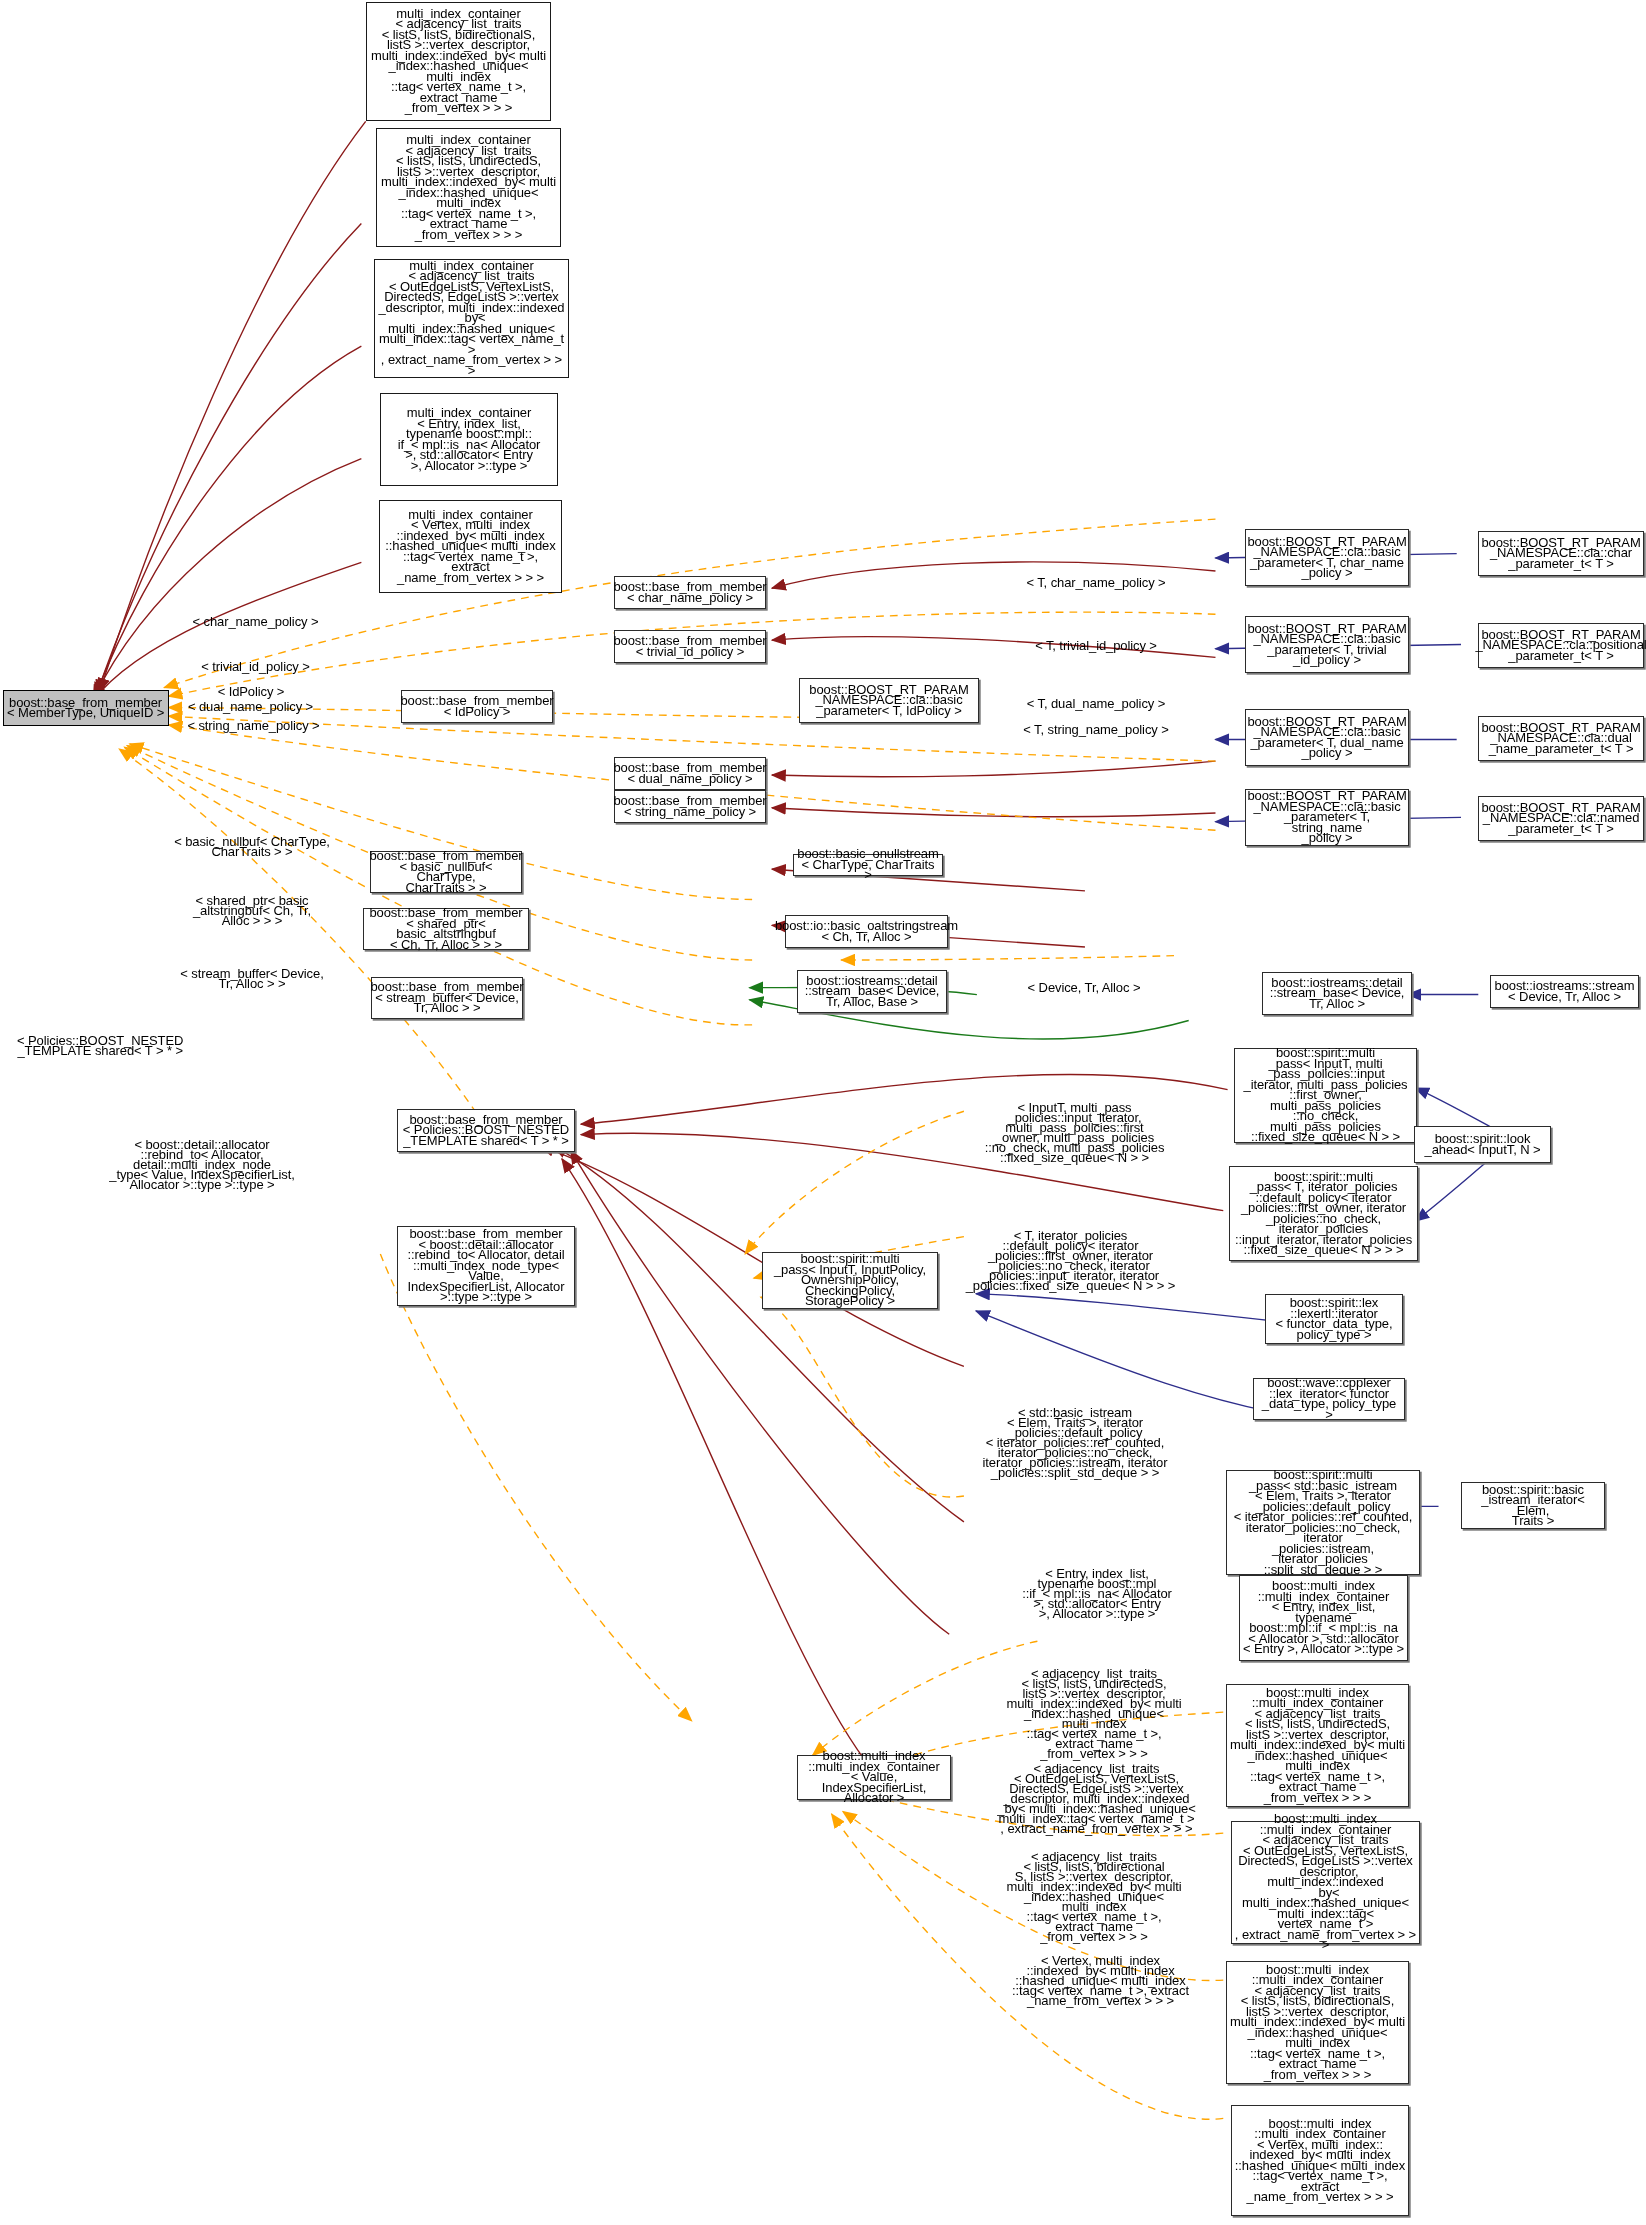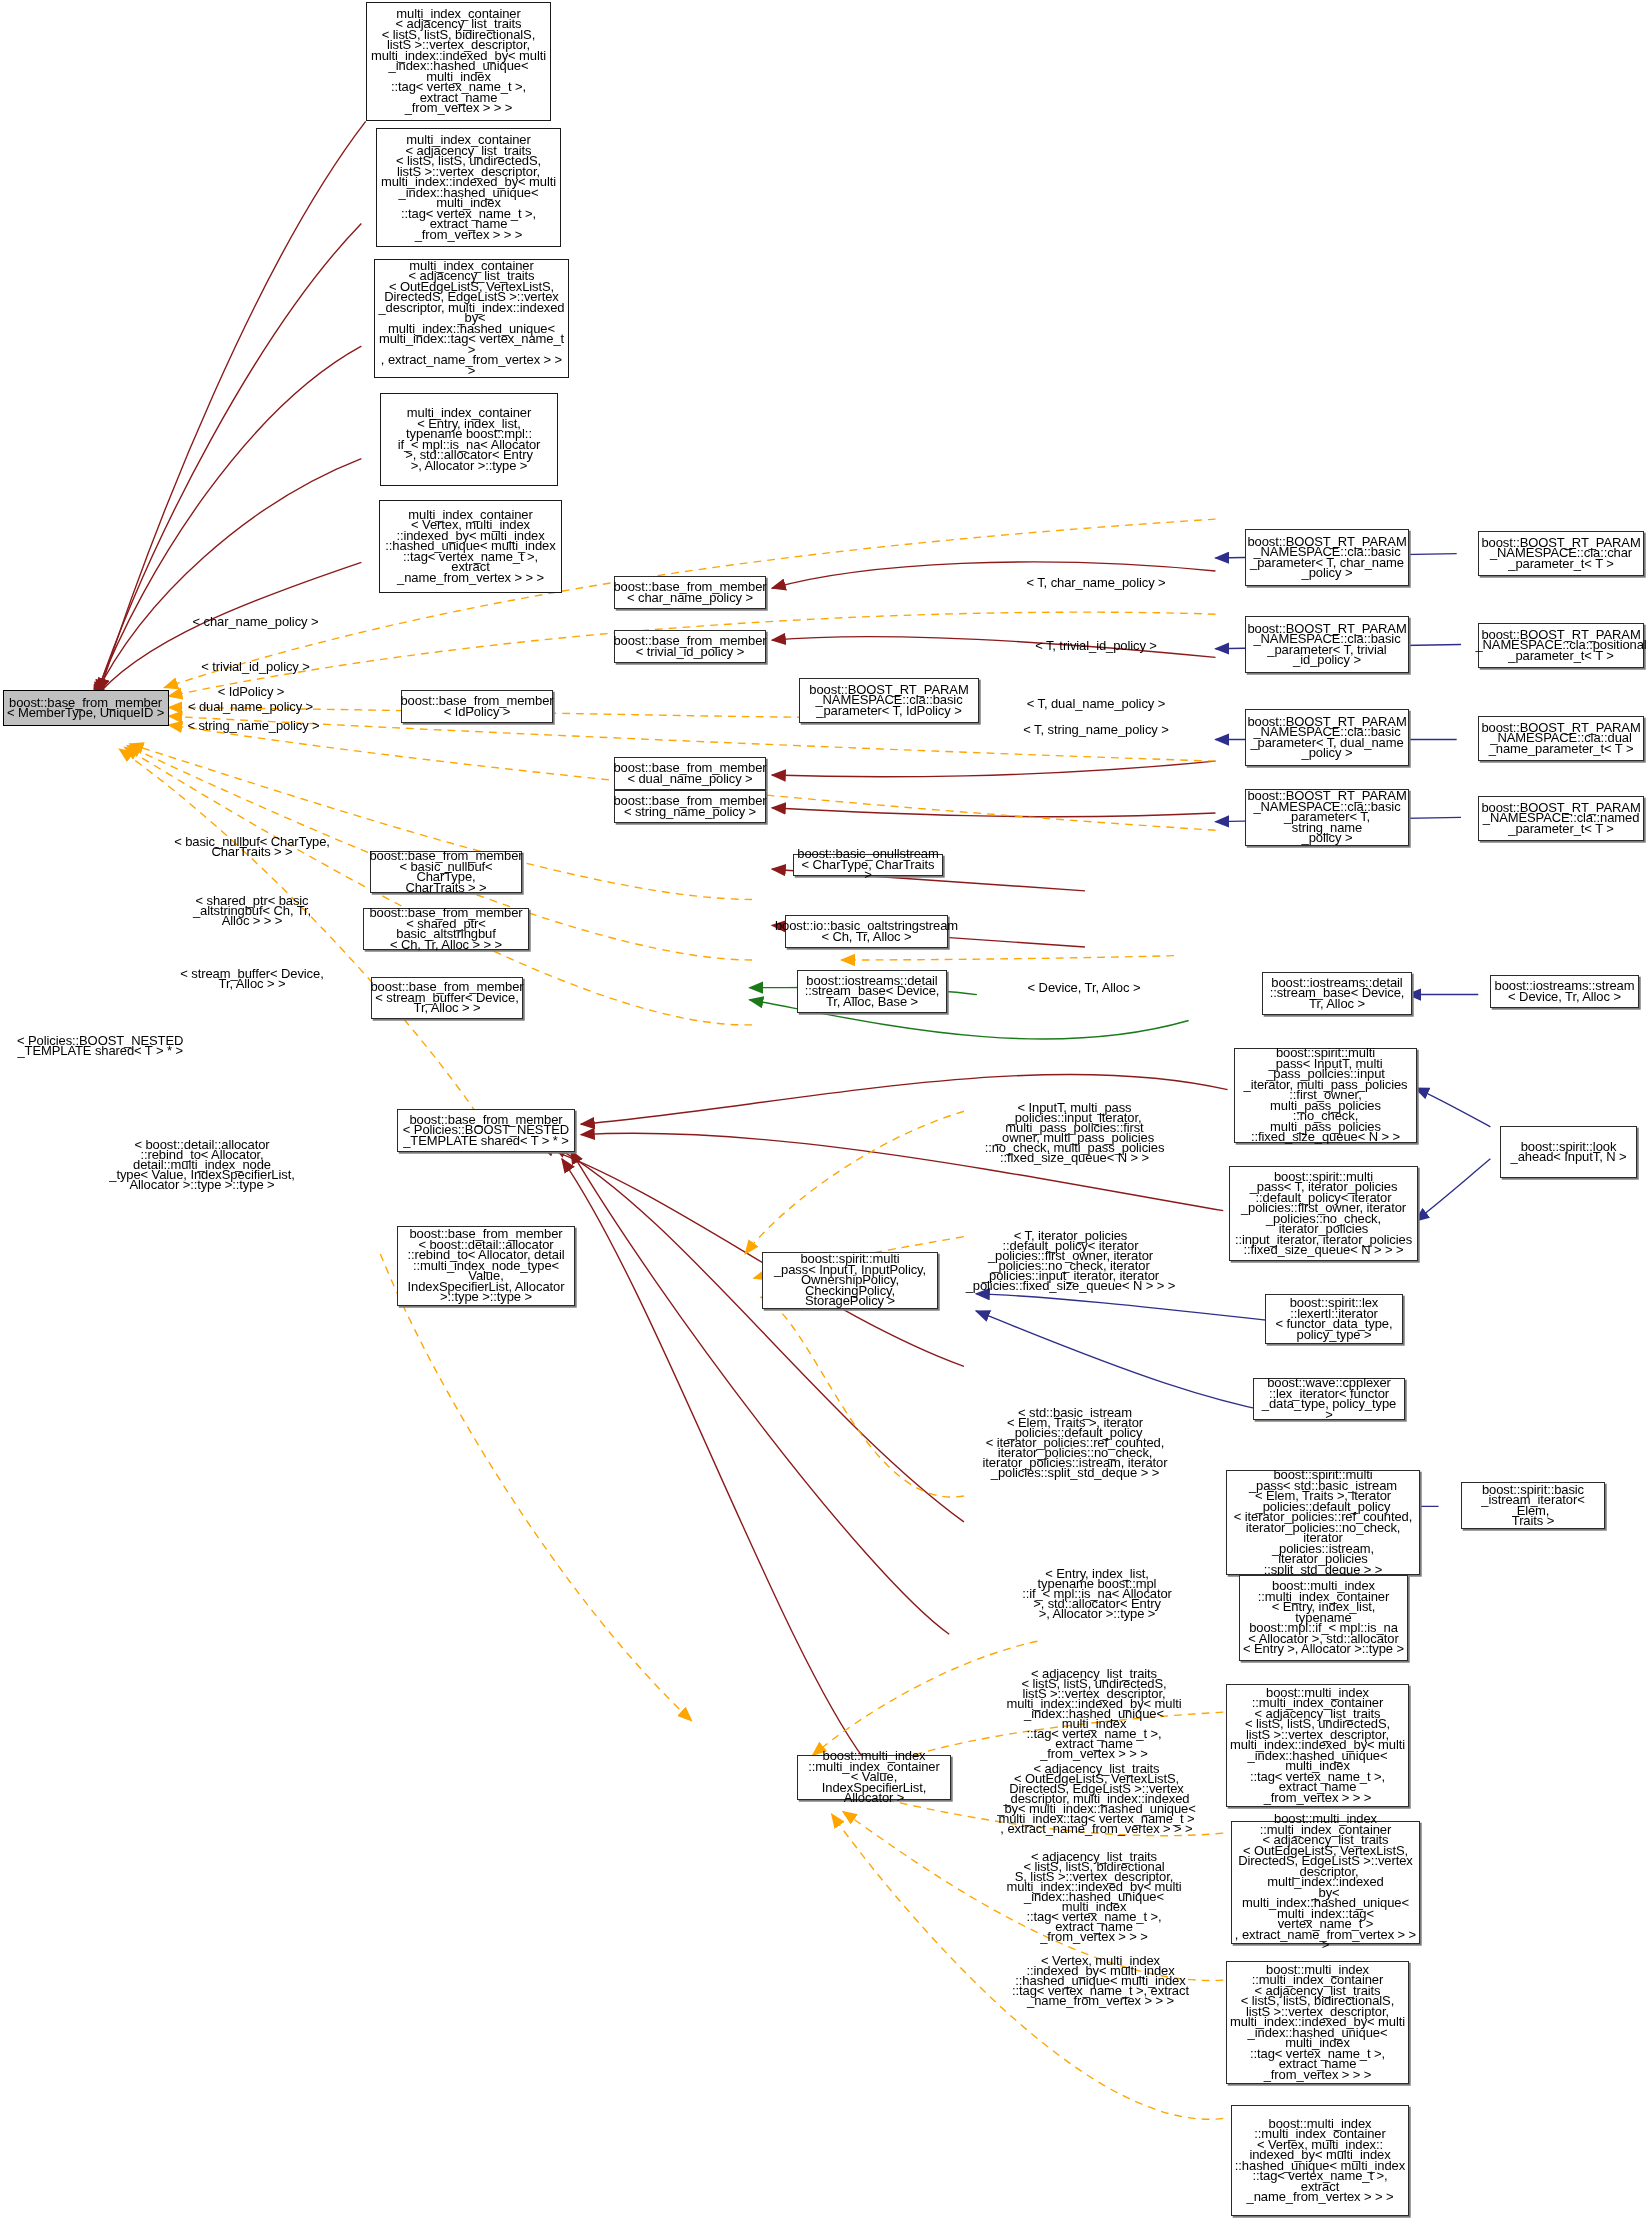--- a/index.html
+++ b/index.html
@@ -253,21 +253,21 @@
 ::fixed_size_queue&lt; N &gt; &gt;</div>
 
   <div class="node shadow" style="left:1221px;top:1166px;width:189px;height:95px;">boost::spirit::multi
 _pass&lt; T, iterator_policies
 ::default_policy&lt; iterator
 _policies::first_owner, iterator
 _policies::no_check, iterator_policies
 ::input_iterator, iterator_policies
 ::fixed_size_queue&lt; N &gt; &gt; &gt;</div>
 
-  <div class="node shadow" style="left:1492px;top:1126px;width:137px;height:52px;">boost::spirit::look
+  <div class="node shadow" style="left:1406px;top:1126px;width:137px;height:37px;">boost::spirit::look
 _ahead&lt; InputT, N &gt;</div>
 
   <div class="node shadow" style="left:754px;top:1252px;width:176px;height:57px;">boost::spirit::multi
 _pass&lt; InputT, InputPolicy,
 OwnershipPolicy, CheckingPolicy,
 StoragePolicy &gt;</div>
 
   <div class="node shadow" style="left:1257px;top:1294px;width:138px;height:50px;">boost::spirit::lex
 ::lexertl::iterator
 &lt; functor_data_type,

